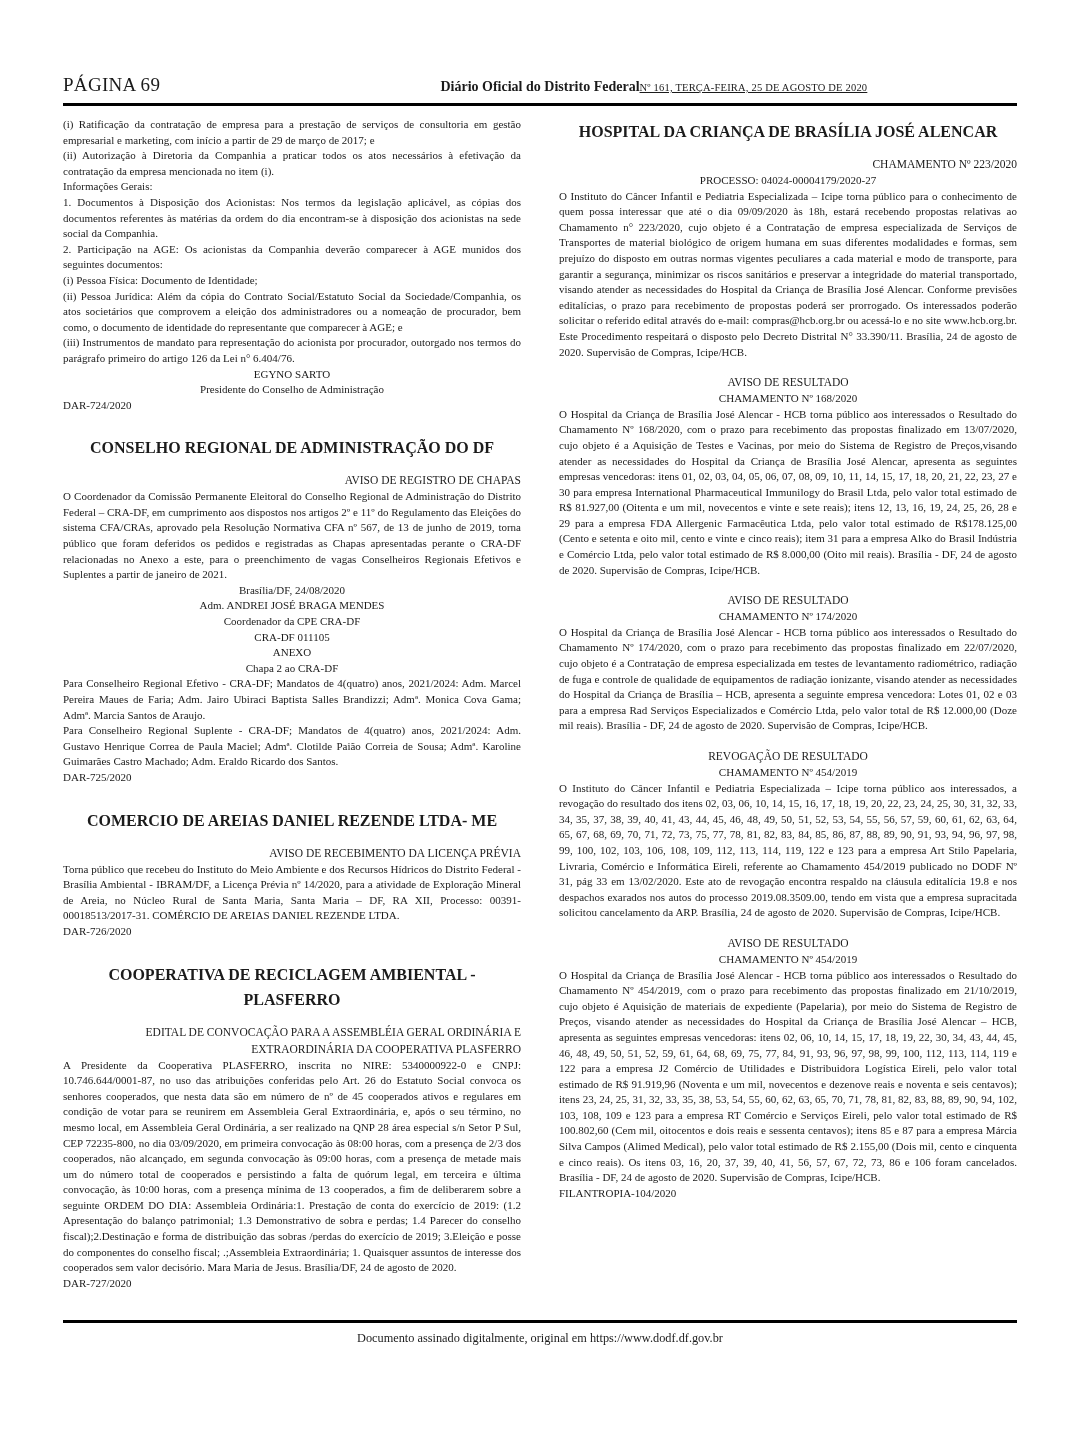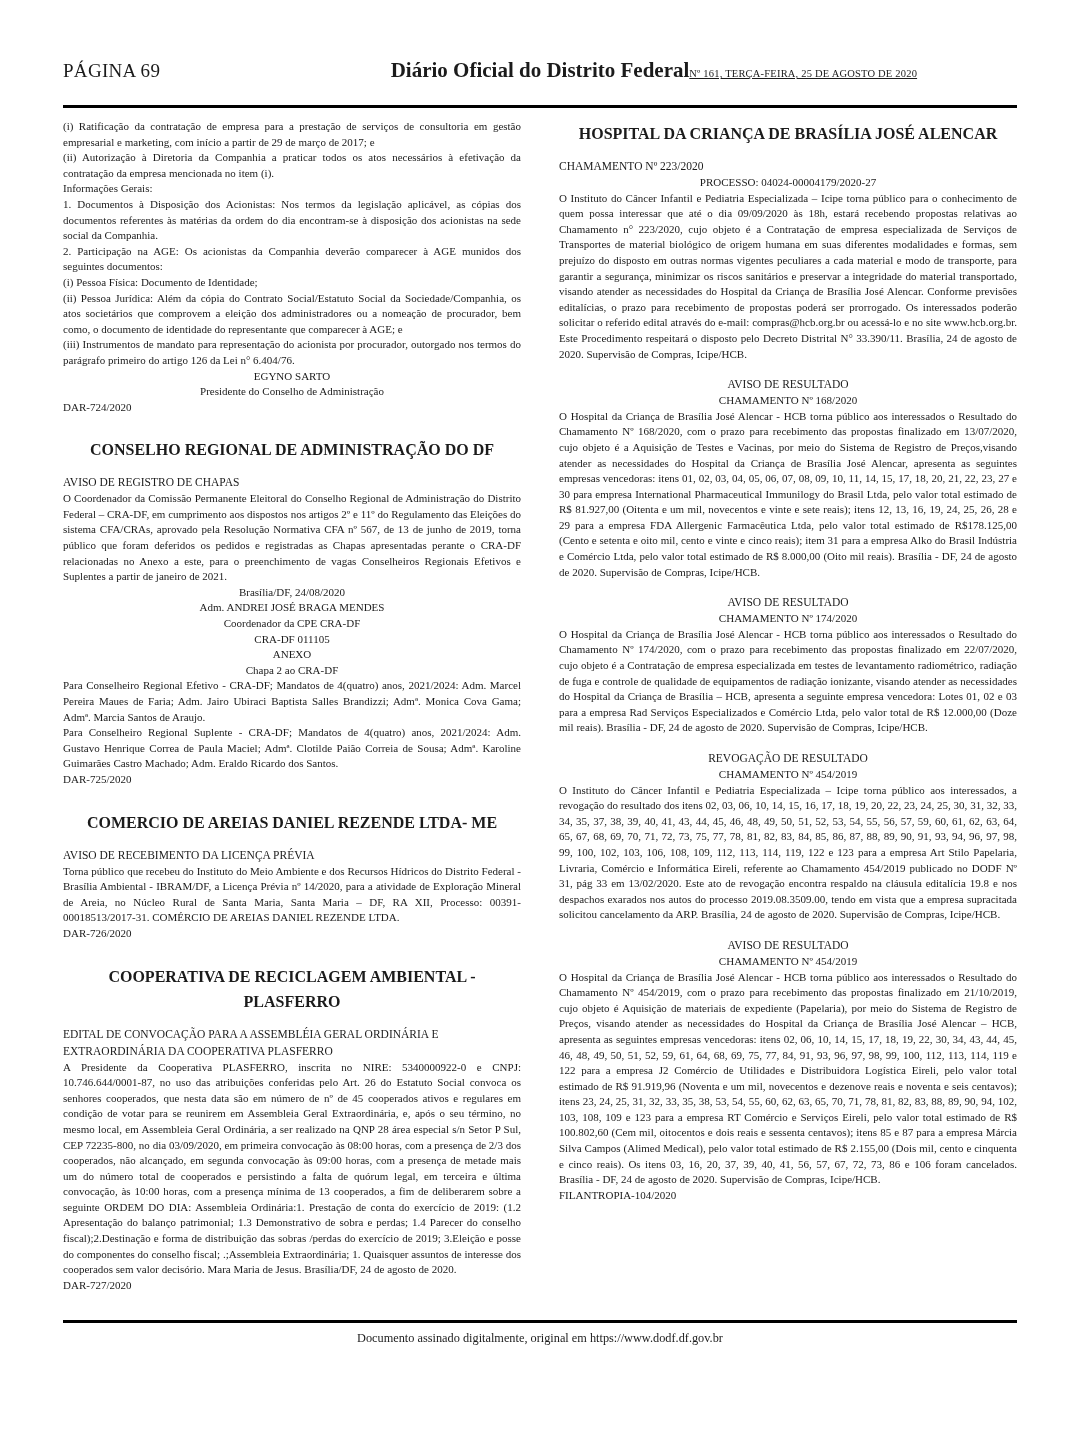--- a/index.html
+++ b/index.html
@@ -13,41 +13,42 @@
     overflow: hidden;
   }
   .page { position: absolute; inset: 0; padding: 58px 59px 0 63px; }
 
   
   .masthead {
     display: grid;
     grid-template-columns: 1fr auto 1fr;
     align-items: baseline;
     border-bottom: 3.5px solid #000;
-    padding-bottom: 22px;
+    padding-bottom: 7px;
+    margin-top: 16px;
   }
   .masthead .pg   { font-size: 19px; letter-spacing: .3px; }
-  .masthead .ttl  { font-size: 21px; font-weight: bold; text-align: center; }
+  .masthead .ttl  { font-size: 14px; font-weight: bold; text-align: center; }
   .masthead .ed   { font-size: 10.5px; text-align: left; letter-spacing: .2px; white-space: nowrap; text-decoration: underline; }
 
   
   .columns { display: flex; gap: 38px; margin-top: 11px; height: 1266px; overflow: hidden; }
   .col { width: 464px; }
 
   p { margin: 0; font-size: 11px; line-height: 15.6px; }
   .body   { text-align: justify; }
   .center { text-align: center; }
   .docid  { text-align: left; }
   .title  {
     text-align: center; font-weight: bold;
     font-size: 16px; line-height: 25px;
     margin-top: 22px; margin-bottom: 6px;
   }
   .col > .title:first-child { margin-top: 2px; }
-  .subhead  { text-align: left; font-size: 11.5px; line-height: 17px; margin-top: 12px; }
+  .subhead  { text-align: right; font-size: 11.5px; line-height: 17px; margin-top: 12px; }
   .subhead2 { text-align: center; font-size: 11.5px; line-height: 17px; margin-top: 14px; }
 
   
   .footer {
     position: absolute; left: 63px; right: 59px; top: 1320px;
     border-top: 3px solid #000;
     text-align: center; padding-top: 8px; font-size: 12.3px;
   }
 </style>
 </head>

